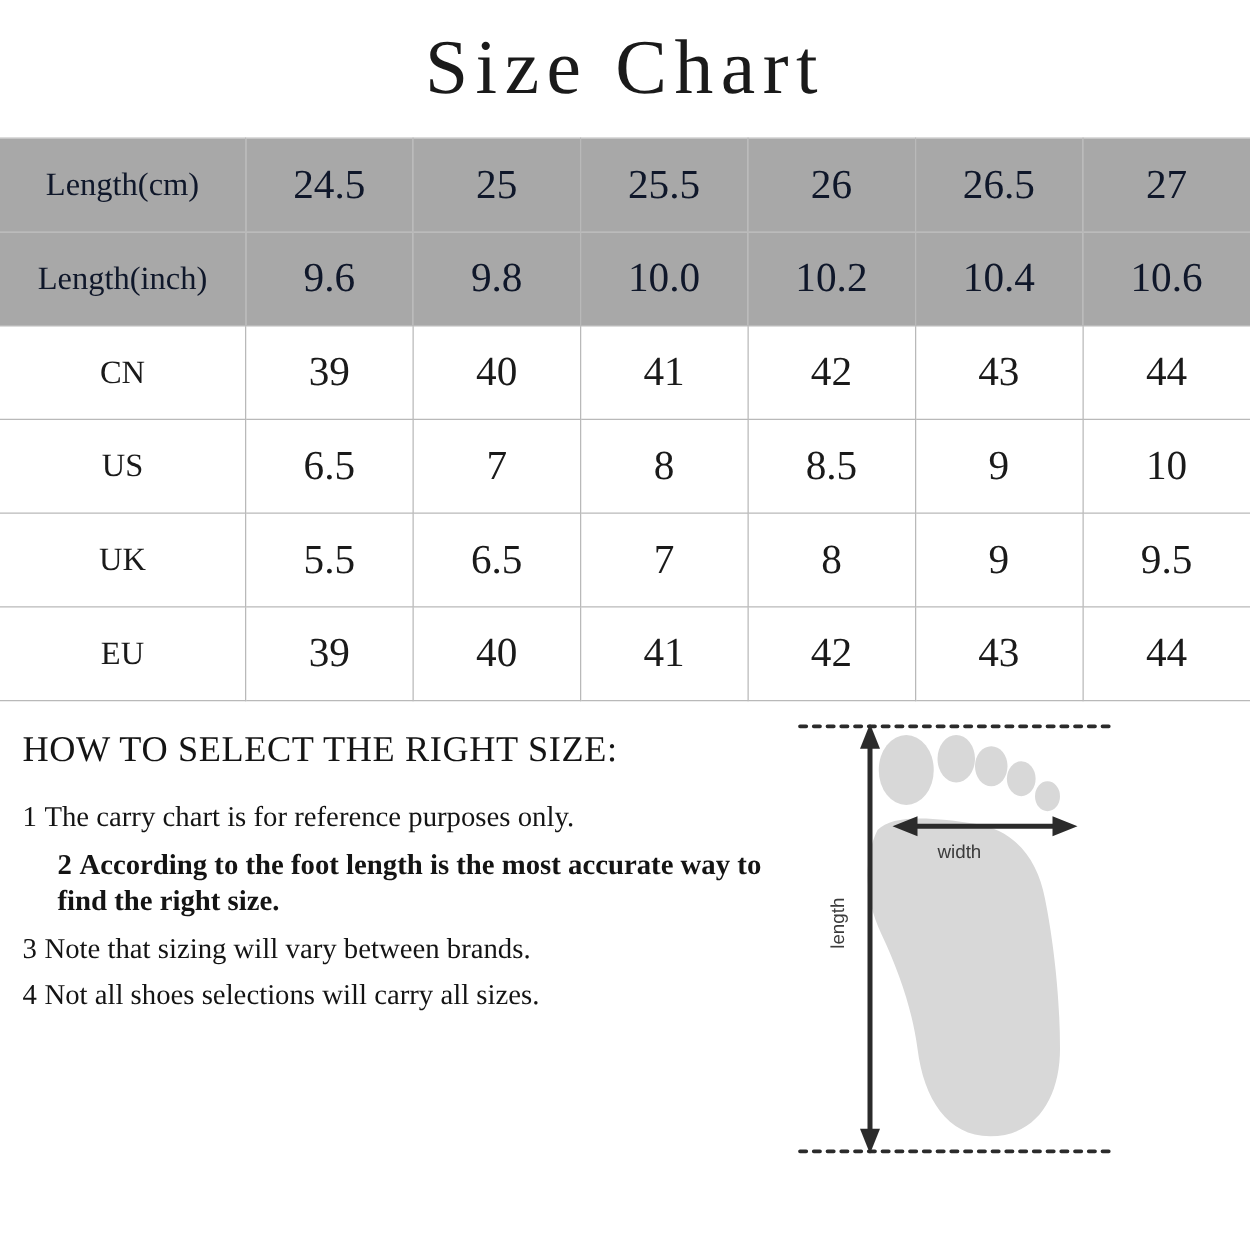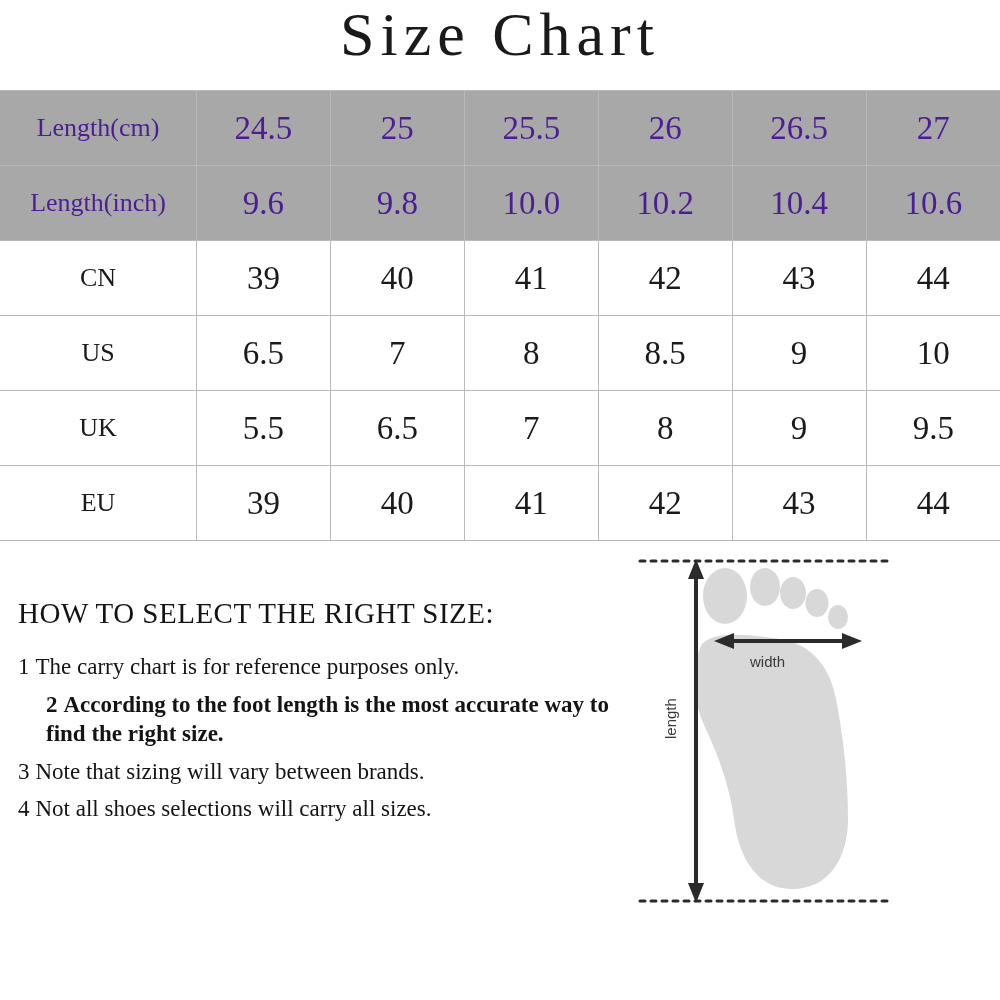--- a/index.html
+++ b/index.html
@@ -19,41 +19,42 @@
     width: 1000px;
     height: 1000px;
   }
   .title {
     text-align: center;
     font-family: "Liberation Serif", serif;
     font-size: 62px;
     font-weight: 400;
     letter-spacing: 6px;
     margin: 0;
+    padding-top: 20px;
     line-height: 1.1;
     color: #1a1a1a;
   }
   table.size-table {
     border-collapse: collapse;
     width: 1000px;
     margin-top: 22px;
     table-layout: fixed;
   }
   table.size-table td {
     border: 1px solid #b9b9b9;
     text-align: center;
     font-family: "Liberation Serif", serif;
     font-size: 33px;
     height: 74px;
     color: #1a1a1a;
     padding: 0;
   }
   table.size-table tr.shaded td {
     background: #a8a8a8;
-    color: #4c1d95;
+    color: #0f172a;
   }
   table.size-table td.label {
     width: 196px;
     font-size: 26px;
   }
   table.size-table tr.shaded td.label {
     font-size: 26px;
   }
   table.size-table td.first-col {
     border-left: none;
@@ -63,21 +64,21 @@
   }
 
   .lower {
     position: relative;
     width: 1000px;
     height: 400px;
   }
   .howto {
     position: absolute;
     left: 18px;
-    top: 56px;
+    top: 23px;
     width: 620px;
   }
   .howto h2 {
     font-family: "Liberation Serif", serif;
     font-size: 29px;
     font-weight: 400;
     letter-spacing: 0.5px;
     margin: 0 0 22px 0;
     color: #141414;
   }

